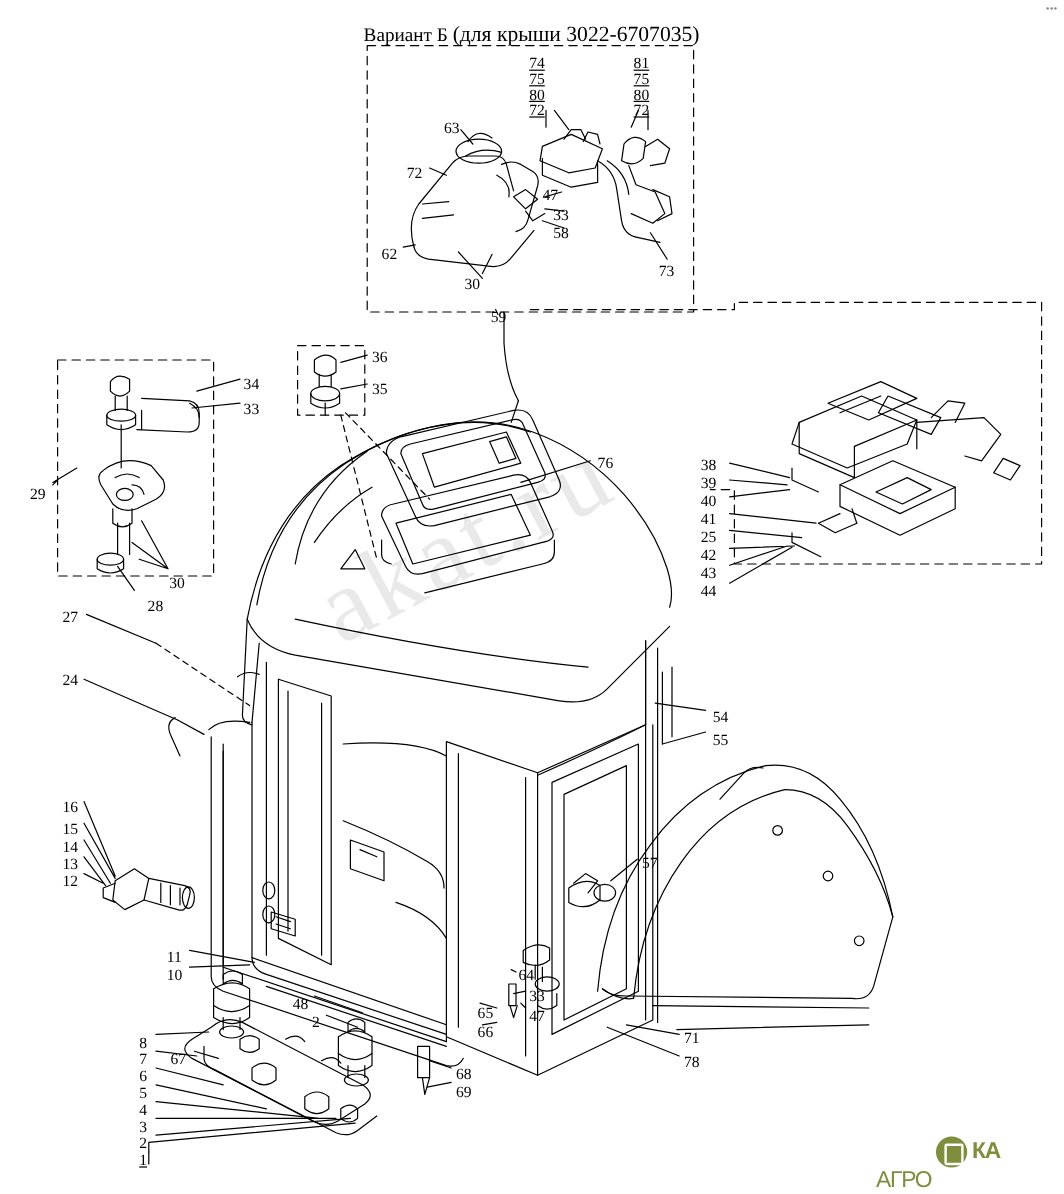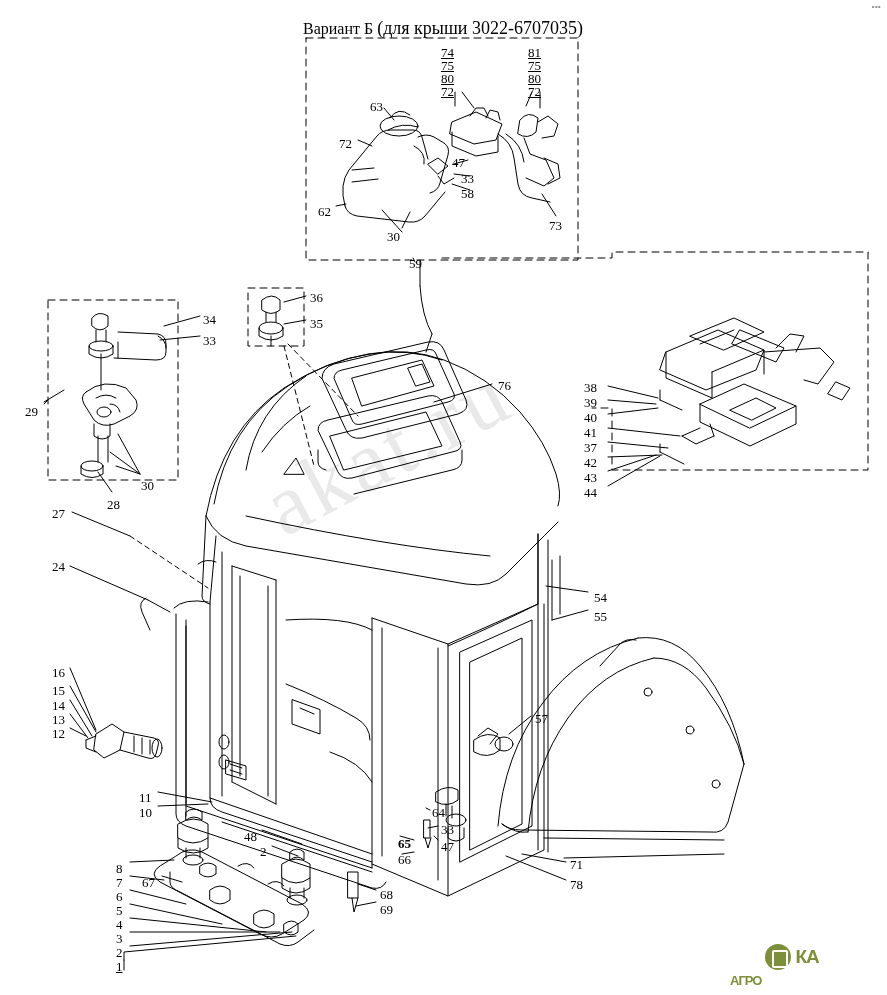--- a/index.html
+++ b/index.html
@@ -43,21 +43,21 @@
   }
   .logo .circ{
     width:26px;height:26px;border-radius:50%;
     background:#7d8f3c;display:inline-block;
     position:relative;
   }
   .logo .circ::after{
     content:"";position:absolute;left:7px;top:6px;
     width:12px;height:14px;border:2px solid #fff;border-radius:2px;
   }
-  .logo .t1{font-size:13px;font-weight:bold;color:#7d8f3c;letter-spacing:-1px;margin-top:48px;}
+  .logo .t1{font-size:19px;font-weight:normal;color:#7d8f3c;letter-spacing:-1px;margin-top:48px;}
   .logo .t2{font-size:19px;font-weight:bold;color:#7d8f3c;letter-spacing:-1px;}
   .corner{position:absolute;right:6px;top:2px;font-size:9px;color:#888;}
 </style>
 </head>
 <body>
 
 <div id="stage">
 
   <div class="wm" style="left: 255px; top: 400px; color: rgb(233, 233, 233);">akat.ru</div>
 
@@ -316,48 +316,48 @@
   <div class="lbl" style="left:318px;top:205px;">62</div>
   <div class="lbl" style="left:387px;top:230px;">30</div>
   <div class="lbl" style="left:549px;top:219px;">73</div>
   <div class="lbl" style="left:409px;top:257px;">59</div>
   <div class="lbl" style="left:310px;top:291px;">36</div>
   <div class="lbl" style="left:310px;top:317px;">35</div>
   <div class="lbl" style="left:203px;top:313px;">34</div>
   <div class="lbl" style="left:203px;top:334px;">33</div>
   <div class="lbl" style="left:25px;top:405px;">29</div>
   <div class="lbl" style="left:141px;top:479px;">30</div>
-  <div class="lbl" style="left:107px;top:498px;">28</div>
+  <div class="lbl" style="left:123px;top:498px;">28</div>
   <div class="lbl" style="left:52px;top:507px;">27</div>
   <div class="lbl" style="left:52px;top:560px;">24</div>
   <div class="lbl" style="left:498px;top:379px;">76</div>
   <div class="lbl" style="left:584px;top:381px;">38</div>
   <div class="lbl" style="left:584px;top:396px;">39</div>
   <div class="lbl" style="left:584px;top:411px;">40</div>
   <div class="lbl" style="left:584px;top:426px;">41</div>
-  <div class="lbl" style="left:584px;top:441px;">37</div>
+  <div class="lbl" style="left:584px;top:441px;">25</div>
   <div class="lbl" style="left:584px;top:456px;">42</div>
   <div class="lbl" style="left:584px;top:471px;">43</div>
   <div class="lbl" style="left:584px;top:486px;">44</div>
   <div class="lbl" style="left:594px;top:591px;">54</div>
   <div class="lbl" style="left:594px;top:610px;">55</div>
   <div class="lbl" style="left:52px;top:666px;">16</div>
   <div class="lbl" style="left:52px;top:684px;">15</div>
   <div class="lbl" style="left:52px;top:699px;">14</div>
   <div class="lbl" style="left:52px;top:713px;">13</div>
   <div class="lbl" style="left:52px;top:727px;text-align:center;">12</div>
   <div class="lbl" style="left:535px;top:712px;">57</div>
   <div class="lbl" style="left:139px;top:791px;">11</div>
   <div class="lbl" style="left:139px;top:806px;">10</div>
   <div class="lbl" style="left:432px;top:806px;">64</div>
   <div class="lbl" style="left:441px;top:823px;">33</div>
   <div class="lbl" style="left:441px;top:840px;">47</div>
   <div class="lbl" style="left:244px;top:830px;">48</div>
   <div class="lbl" style="left:260px;top:845px;">2</div>
-  <div class="lbl" style="left:398px;top:837px;font-weight:bold;">65</div>
+  <div class="lbl" style="left:398px;top:837px;">65</div>
   <div class="lbl" style="left:398px;top:853px;">66</div>
   <div class="lbl" style="left:380px;top:888px;">68</div>
   <div class="lbl" style="left:380px;top:903px;">69</div>
   <div class="lbl" style="left:570px;top:858px;">71</div>
   <div class="lbl" style="left:570px;top:878px;">78</div>
   <div class="lbl" style="left:116px;top:862px;">8</div>
   <div class="lbl" style="left:116px;top:876px;">7</div>
   <div class="lbl" style="left:142px;top:876px;">67</div>
   <div class="lbl" style="left:116px;top:890px;">6</div>
   <div class="lbl" style="left:116px;top:904px;">5</div>

